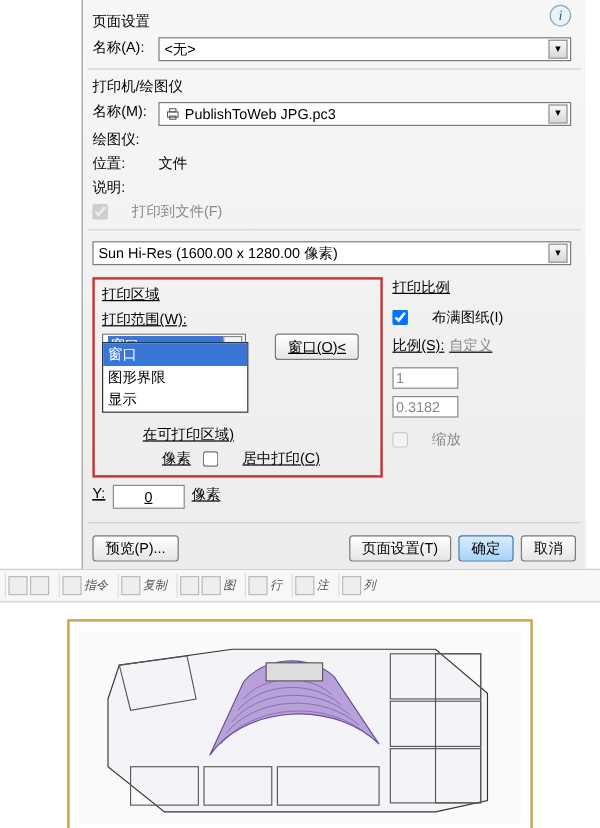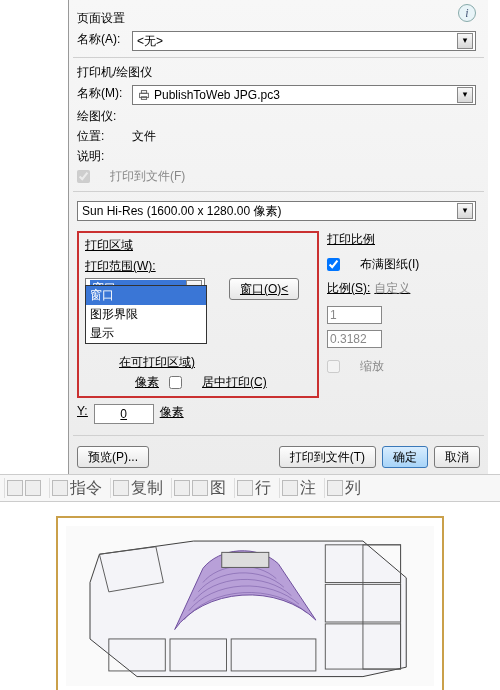--- a/index.html
+++ b/index.html
@@ -27,21 +27,21 @@
   .btn.primary { background: linear-gradient(#d8edff,#a8d4f8); border-color:#3a78b8; }
   .dropdown { position:absolute; background:#fff; border:1px solid #333; left:6px; top:52px; width:122px; z-index:5; }
   .dropdown .it { padding:1px 4px; }
   .dropdown .sel { background:#3a76d6; color:#fff; }
   .hl { background:#3a76d6; color:#fff; }
   .num { width:60px; height:20px; border:1px solid #888; text-align:center; }
   .footer { display:flex; gap:6px; justify-content:flex-end; padding:6px 0 4px; margin-top:2px; }
   .toolbar { display:flex; align-items:center; gap:6px; border-top:1px solid #ccc; border-bottom:1px solid #ccc; padding:3px 4px; background:#f7f7f7; }
   .tb-grp { display:flex; align-items:center; gap:2px; padding:0 2px; border-left:1px solid #ddd; height:20px; }
   .tb-ico { width:16px; height:16px; background:#eee; border:1px solid #bbb; }
-  .tb-txt { font-size:16px; color:#555; }
+  .tb-txt { font-size:10px; color:#555;font-style:italic; }
   .preview-wrap { padding: 14px 56px 20px; }
   .preview { border:2px solid #caa04a; padding:8px; background:#fff; }
   .floorplan { width:100%; height:160px; background:#fafafa; border:none; position:relative; }
   .icon-svg { width:14px; height:14px; }
   .small-inp { width:55px; height:18px; border:1px solid #888; padding:0 2px; }
   .printer-icon { display:inline-flex; align-items:center; }
 </style>
 </head>
 <body>
 
@@ -163,21 +163,21 @@
       </label>
     </div>
   </div>
 
   <div class="sep" style="margin-top:8px"></div>
   <div class="footer">
     <span class="btn" style="margin-right:auto">
         <span>预览(P)...</span>
       </span>
     <span class="btn">
-        <span>打印到文件(T)</span>
+        <span>页面设置(T)</span>
       </span>
     <span class="btn primary">
         <span>确定</span>
       </span>
     <span class="btn">
         <span>取消</span>
       </span>
   </div>
 </div>
 

